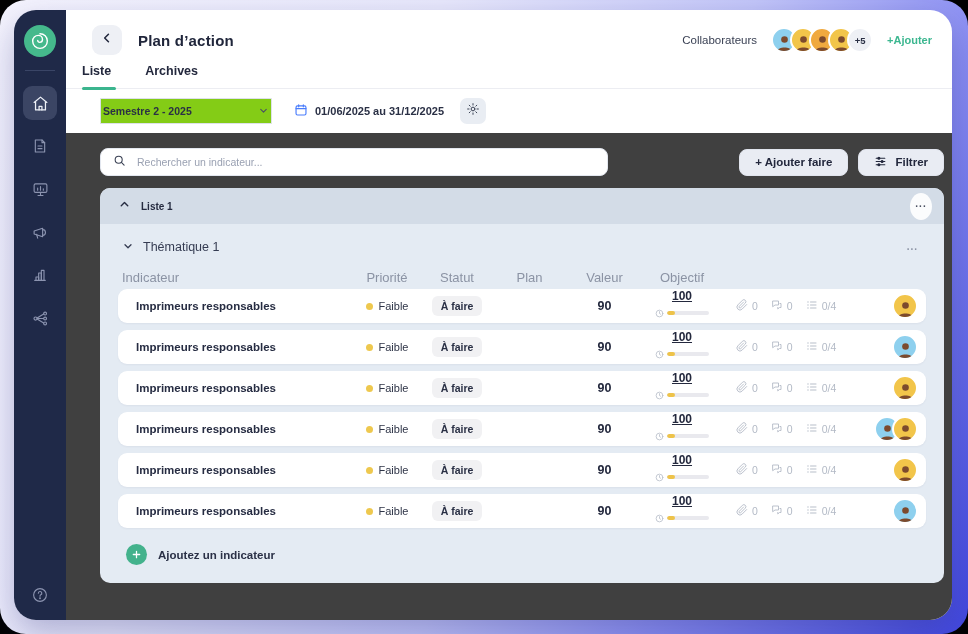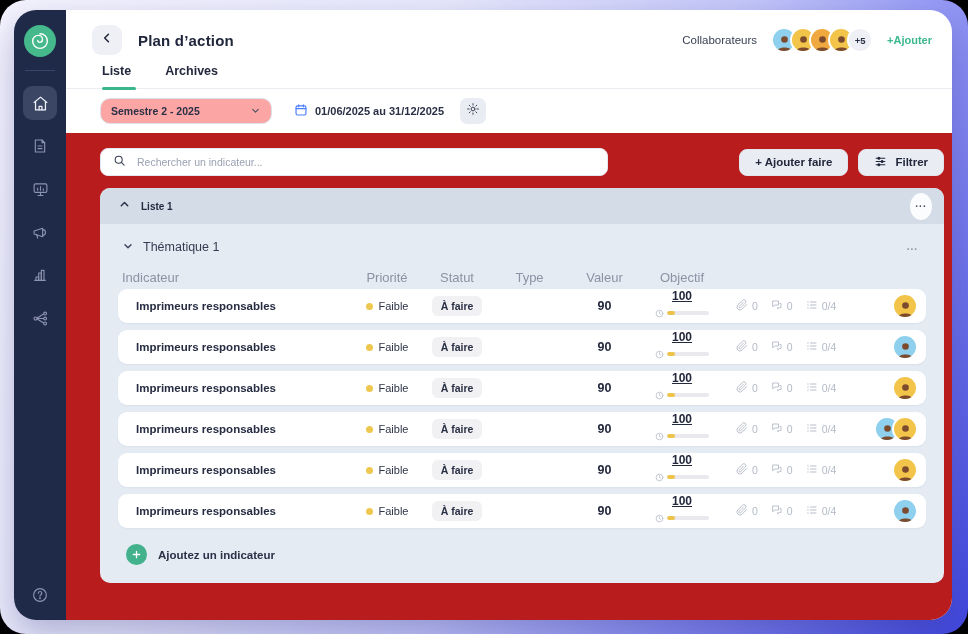--- a/index.html
+++ b/index.html
@@ -32,36 +32,36 @@
   .avatar-stack{display:flex;align-items:center;}
   .avatar{width:26px;height:26px;border-radius:50%;border:2px solid #fff;margin-left:-7px;
     overflow:hidden;display:flex;align-items:flex-end;justify-content:center;box-sizing:border-box;flex-shrink:0;}
   .avatar:first-child{margin-left:0;}
   .avatar svg{width:19px;height:19px;}
   .chip-more{width:26px;height:26px;border-radius:50%;border:2px solid #fff;margin-left:-7px;
     background:#eef0f5;color:#2a3045;font-size:9.5px;font-weight:700;display:flex;
     align-items:center;justify-content:center;box-sizing:border-box;}
   .add-collab{color:#3cb790;font-size:11px;font-weight:700;margin-left:14px;cursor:pointer;white-space:nowrap;}
 
-  .tabs{display:flex;gap:34px;padding-left:36px;border-bottom:1px solid #ecedf2;}
+  .tabs{display:flex;gap:34px;padding-left:16px;border-bottom:1px solid #ecedf2;}
   .tab{font-size:12.5px;font-weight:700;color:#23283d;padding-bottom:10px;position:relative;cursor:pointer;}
   .tab.active::after{content:"";position:absolute;left:0;bottom:-2px;width:34px;height:3px;
     border-radius:2px;background:#3bb58e;}
 
   .filterbar{display:flex;align-items:center;padding:9px 0 9px 34px;}
-  .select{width:172px;height:26px;border:1px solid #dde1ea;border-radius:10px;background:#fca5a5;
-    display:flex;align-items:center;justify-content:space-between;padding:0 10px;
+  .select{width:172px;height:26px;border:1px solid #dde1ea;border-radius:1px;background:#84cc16;
+    display:flex;align-items:center;justify-content:space-between;padding:0 2px;
     font-size:10.5px;font-weight:600;color:#2a3045;cursor:pointer;box-sizing:border-box;}
   .date-group{display:flex;align-items:center;gap:7px;font-size:11px;font-weight:600;
     color:#2a3045;margin-left:22px;cursor:pointer;}
   .gear-btn{width:26px;height:26px;border-radius:7px;background:#e9edf3;display:flex;
     align-items:center;justify-content:center;color:#3a4154;margin-left:16px;cursor:pointer;}
 
   
-  .content{flex:1;background:#b91c1c;padding:15px 8px 0 34px;display:flex;flex-direction:column;min-width:0;}
+  .content{flex:1;background:#404040;padding:15px 8px 0 34px;display:flex;flex-direction:column;min-width:0;}
   .toolbar{display:flex;align-items:center;}
   .search{width:508px;height:28px;background:#fff;border:1px solid #e3e7ef;border-radius:8px;
     display:flex;align-items:center;padding:0 12px;gap:9px;color:#8f96a8;box-sizing:border-box;}
   .search input{border:0;outline:0;flex:1;font-size:10.5px;color:#2a3045;background:transparent;
     font-family:inherit;}
   .search input::placeholder{color:#9aa1b2;}
   .toolbar-buttons{margin-left:auto;display:flex;gap:10px;}
   .btn-light{height:27px;padding:0 15px;border-radius:8px;background:#e9ecf3;border:1px solid #e0e4ed;
     font-size:11.5px;font-weight:600;color:#23283d;display:flex;align-items:center;gap:8px;
     cursor:pointer;white-space:nowrap;font-family:inherit;}
@@ -321,21 +321,21 @@
                   </svg>
             </span>
             <span class="theme-title">Thématique 1</span>
             <span class="theme-dots">...</span>
           </div>
 
           <div class="grid cols">
             <div class="c-name">Indicateur</div>
             <div class="c-center">Priorité</div>
             <div class="c-center">Statut</div>
-            <div class="c-center">Type</div>
+            <div class="c-center">Plan</div>
             <div class="c-center">Valeur</div>
             <div class="c-center">Objectif</div>
             <div></div>
                 <div></div>
           </div>
 
           <div id="rows">
                 <div class="grid row">
     <div class="c-name">Imprimeurs responsables</div>
     <div class="prio">

